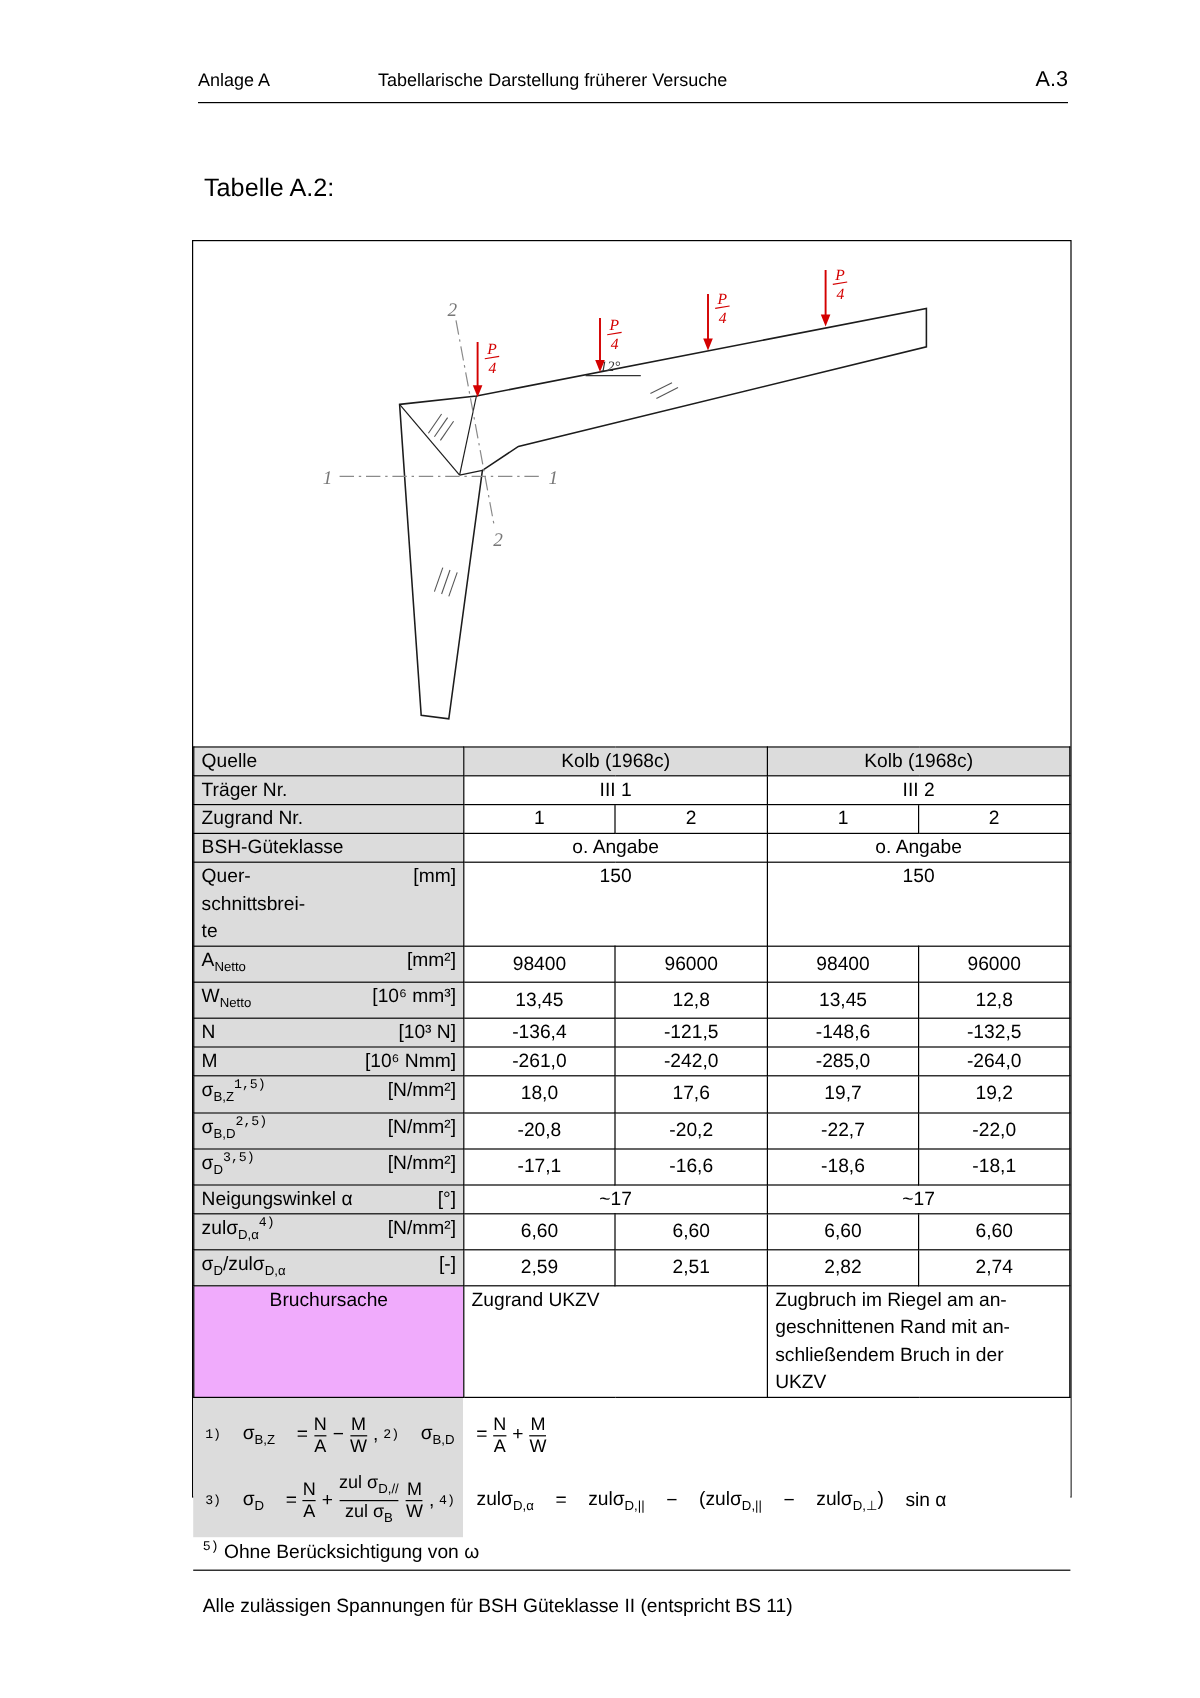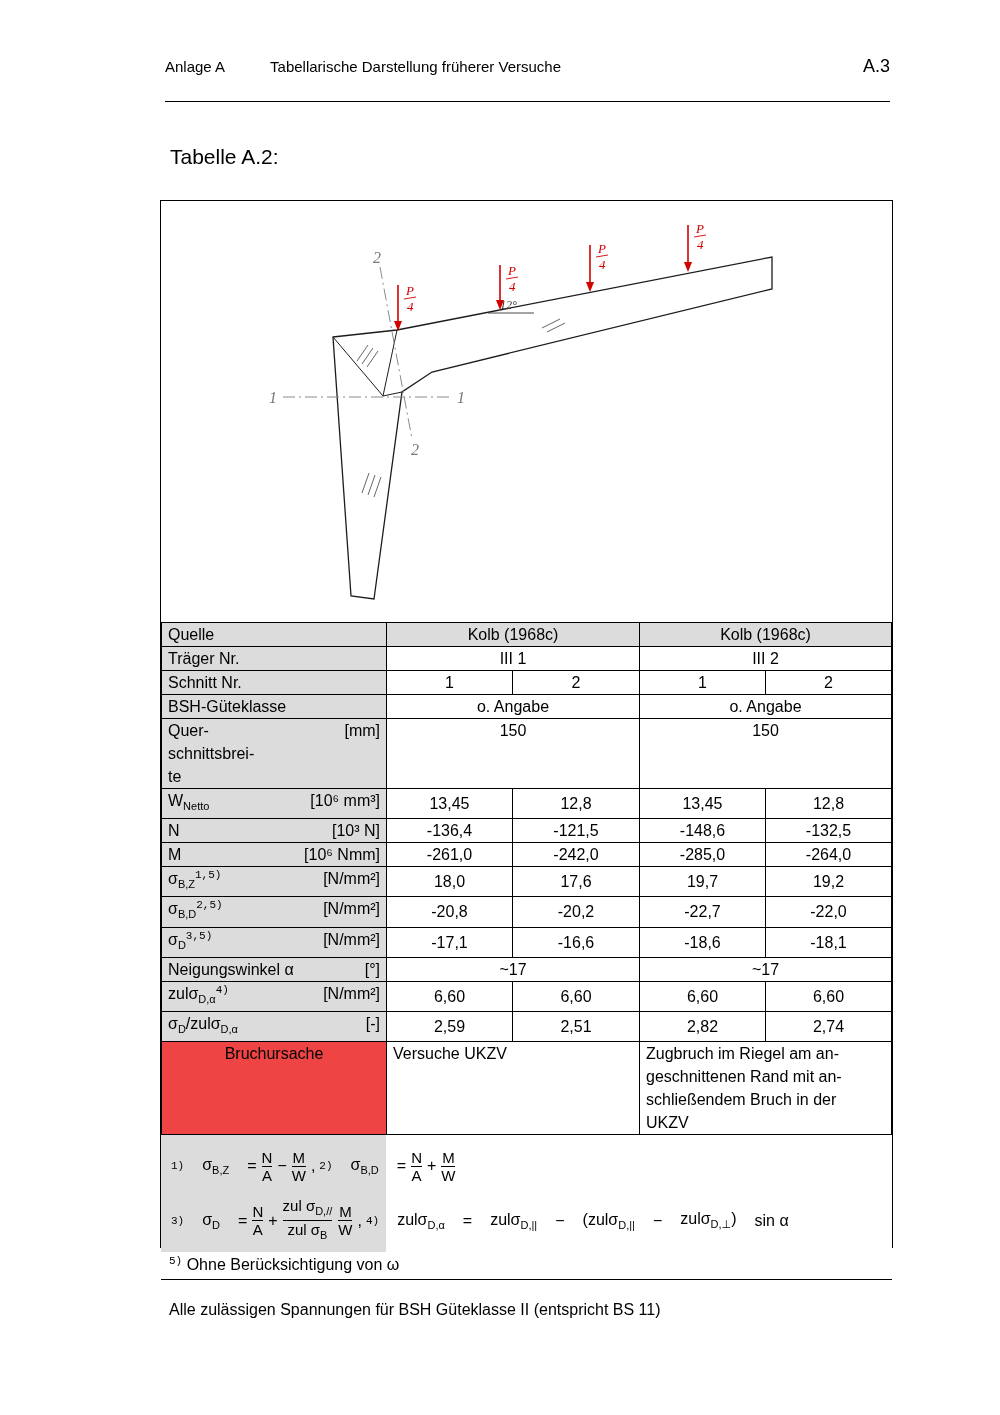--- a/index.html
+++ b/index.html
@@ -1,21 +1,21 @@
 <!DOCTYPE html>
 <html><head>
 <meta charset="utf-8">
 <style>
   html,body{margin:0;padding:0;background:#fff;}
   .page{position:relative;width:1000px;height:1415px;background:#ffffff;
         font-family:"Liberation Sans","DejaVu Sans",sans-serif;color:#000;overflow:hidden;}
 
   
   .header{position:absolute;left:165px;top:56px;width:725px;display:flex;align-items:baseline;
-          border-bottom:1.2px solid #000;padding-bottom:24px;font-size:15px;}
+          border-bottom:1.2px solid #000;padding-bottom:8px;font-size:15px;gap:45px;}
   .header .sec{margin-right:45px;}
   .header .spacer{flex:1;}
   .header .pg{font-size:18px;}
 
   
   .caption{position:absolute;left:170px;top:144px;display:flex;font-size:21px;line-height:25px;}
   .caption .cap-label{width:118px;flex:none;}
 
   
   .box{position:absolute;left:160px;top:200px;width:733px;height:1048px;
@@ -36,21 +36,21 @@
   .angleline{stroke:#333;stroke-width:0.9;}
 
   
   table.data{border-collapse:collapse;width:100%;font-size:16px;table-layout:fixed;}
   table.data td{border:1px solid #000;padding:0 6px;height:23px;line-height:23px;overflow:hidden;}
   td.lbl{background:#dcdcdc;}
   .lbl-flex{display:flex;justify-content:space-between;align-items:baseline;}
   td.val{text-align:center;}
   tr.grey td{background:#dcdcdc;}
   td.top{vertical-align:top;line-height:21px;padding-top:1px;padding-bottom:1px;}
-  td.bruch-lbl{text-align:center;vertical-align:top;background:#ef4444;line-height:22px;}
+  td.bruch-lbl{text-align:center;vertical-align:top;background:#f0abfc;line-height:22px;}
   td.bruch-val{text-align:left;vertical-align:top;line-height:22px;padding-top:1px;}
   sub{font-size:11px;}
   .supmark{font-size:11px;vertical-align:super;line-height:0;font-family:Liberation Mono, monospace;}
 
   
   .fnotes{font-size:16px;}
   .fn-formulas{background:linear-gradient(90deg,#dcdcdc 0,#dcdcdc 225px,#ffffff 225px);
                padding:3px 8px 2px 8px;}
   .fmla{display:flex;align-items:center;margin:2px 0;flex-wrap:nowrap;}
   .fmla > *{margin:0 2px;}
@@ -166,21 +166,21 @@
           <td class="lbl"><span>Quelle</span></td>
           <td class="val" colspan="2">Kolb (1968c)</td>
           <td class="val" colspan="2">Kolb (1968c)</td>
         </tr>
         <tr>
           <td class="lbl"><span>Träger Nr.</span></td>
           <td class="val" colspan="2">III 1</td>
           <td class="val" colspan="2">III 2</td>
         </tr>
         <tr>
-          <td class="lbl"><span>Schnitt Nr.</span></td>
+          <td class="lbl"><span>Zugrand Nr.</span></td>
           <td class="val">1</td>
           <td class="val">2</td>
           <td class="val">1</td>
           <td class="val">2</td>
         </tr>
         <tr>
           <td class="lbl"><span>BSH-Güteklasse</span></td>
           <td class="val" colspan="2">o. Angabe</td>
           <td class="val" colspan="2">o. Angabe</td>
         </tr>
@@ -192,20 +192,32 @@
               </div>
             <div><span>schnittsbrei-</span></div>
             <div><span>te</span></div>
           </td>
           <td class="val top" colspan="2">150</td>
           <td class="val top" colspan="2">150</td>
         </tr>
         <tr>
           <td class="lbl">
             <div class="lbl-flex">
+                <span><span>A</span><sub>Netto</sub></span>
+                <span>[mm²]</span>
+              </div>
+          </td>
+          <td class="val">98400</td>
+          <td class="val">96000</td>
+          <td class="val">98400</td>
+          <td class="val">96000</td>
+        </tr>
+        <tr>
+          <td class="lbl">
+            <div class="lbl-flex">
                 <span><span>W</span><sub>Netto</sub></span>
                 <span>[10⁶ mm³]</span>
               </div>
           </td>
           <td class="val">13,45</td>
           <td class="val">12,8</td>
           <td class="val">13,45</td>
           <td class="val">12,8</td>
         </tr>
         <tr>
@@ -297,21 +309,21 @@
                 <span>[-]</span>
               </div>
           </td>
           <td class="val">2,59</td>
           <td class="val">2,51</td>
           <td class="val">2,82</td>
           <td class="val">2,74</td>
         </tr>
         <tr>
           <td class="bruch-lbl">Bruchursache</td>
-          <td class="bruch-val" colspan="2">Versuche UKZV</td>
+          <td class="bruch-val" colspan="2">Zugrand UKZV</td>
           <td class="bruch-val" colspan="2">
             <div>Zugbruch im Riegel am an-</div>
             <div>geschnittenen Rand mit an-</div>
             <div>schließendem Bruch in der</div>
             <div>UKZV</div>
           </td>
         </tr>
       </tbody>
     </table>
 

